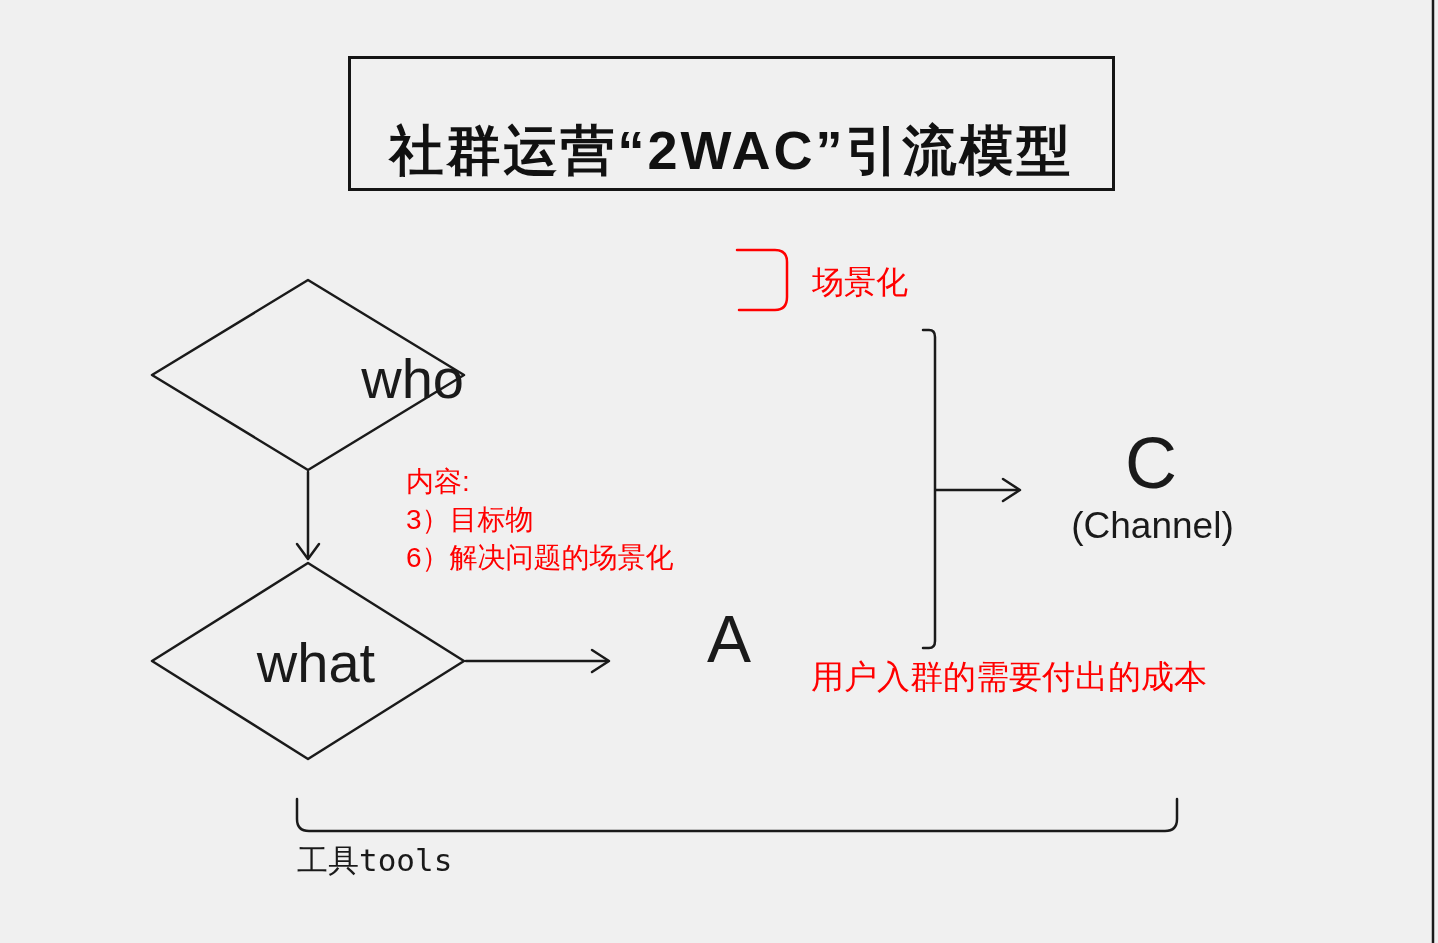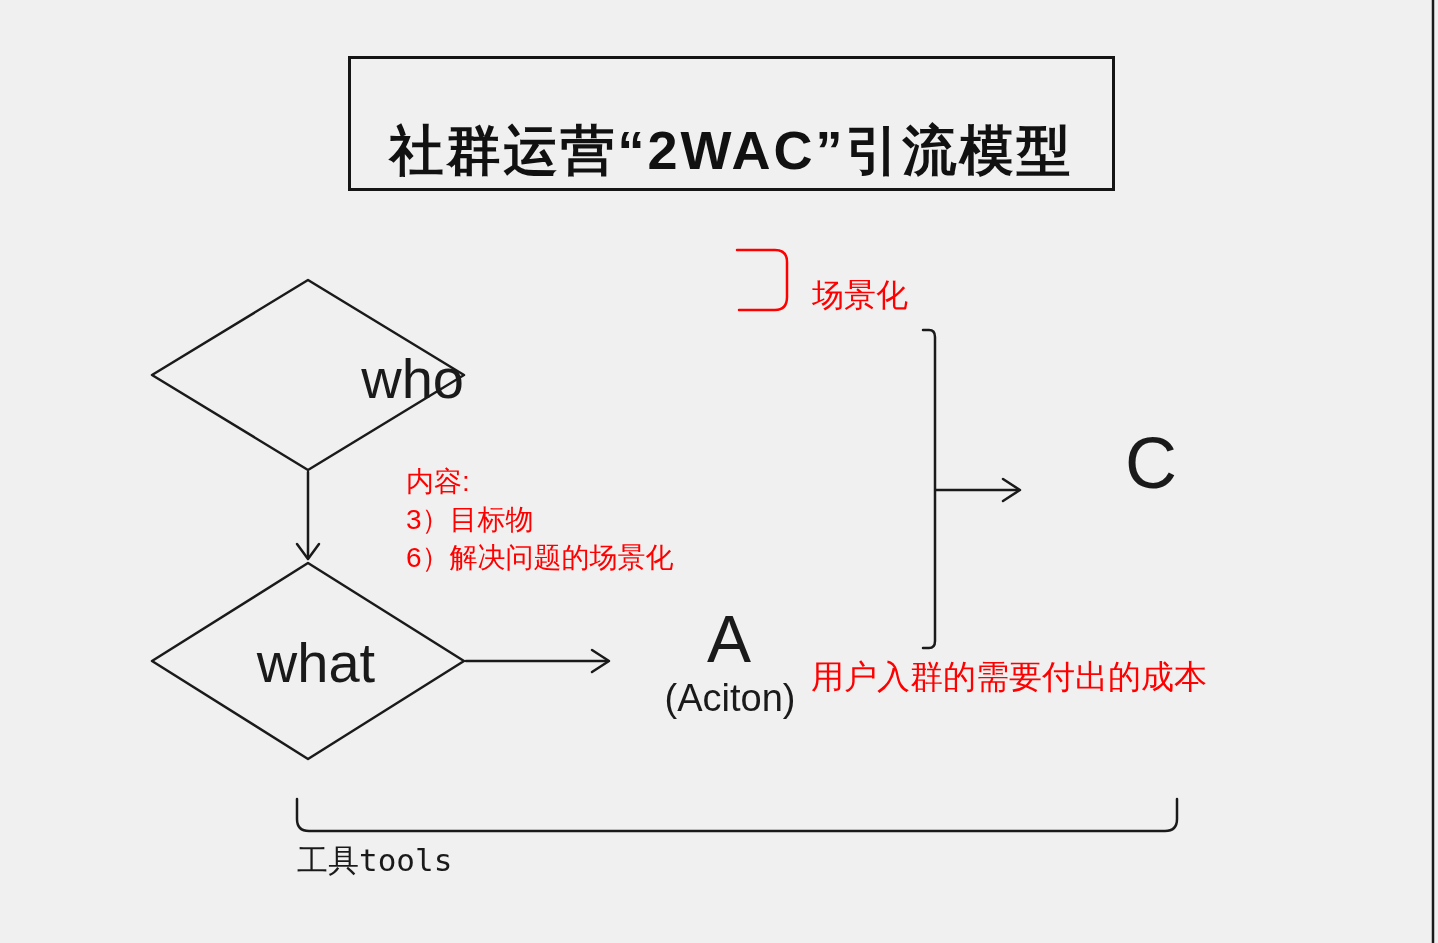--- a/index.html
+++ b/index.html
@@ -40,21 +40,21 @@
 
   .red{color:#ff0000;}
 
   .red-list-who{
     left:403px; top:240px;
     font-size:28px;
     line-height:39px;
     font-weight:500;
   }
   .scene-label{
-    left:812px; top:274px;
+    left:812px; top:261px;
     font-size:32px;
     font-weight:500;
   }
   .red-list-what{
     left:406px; top:463px;
     font-size:28px;
     line-height:38px;
     font-weight:500;
   }
   .cost-label{
@@ -148,21 +148,21 @@
 
   <div class="txt red red-list-what">
     <div>内容:</div>
     <div>3）目标物</div>
     <div>6）解决问题的场景化</div>
   </div>
 
   <div class="txt what-label">what</div>
 
   <div class="txt a-letter">A</div>
-  <div class="txt a-caption">(Aciton)</div>
 
   <div class="txt red cost-label">用户入群的需要付出的成本</div>
 
   <div class="txt c-letter">C</div>
+  <div class="txt c-caption">(Channel)</div>
 
   <div class="txt tools-label">工具tools</div>
 
 </div>
 
 </body></html>

